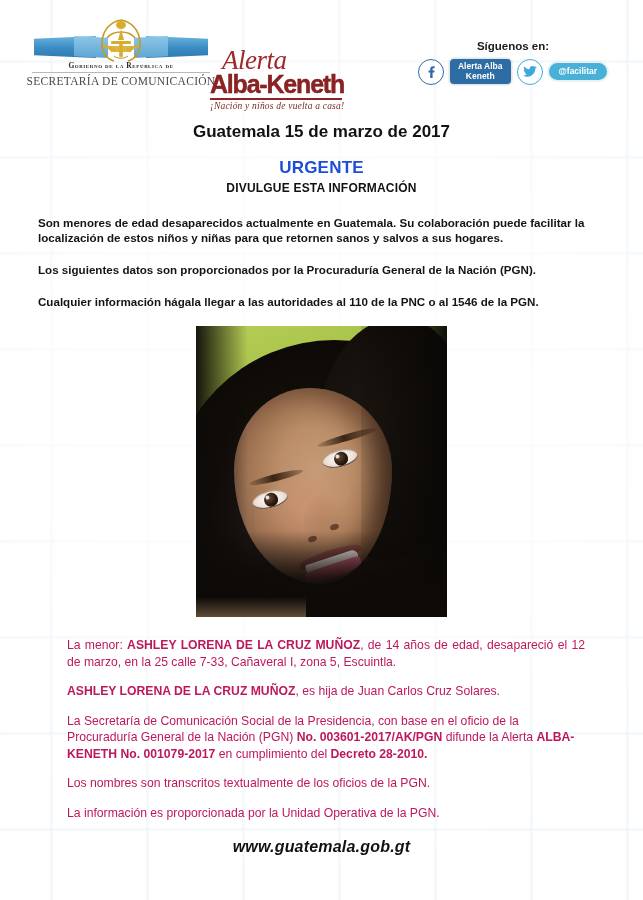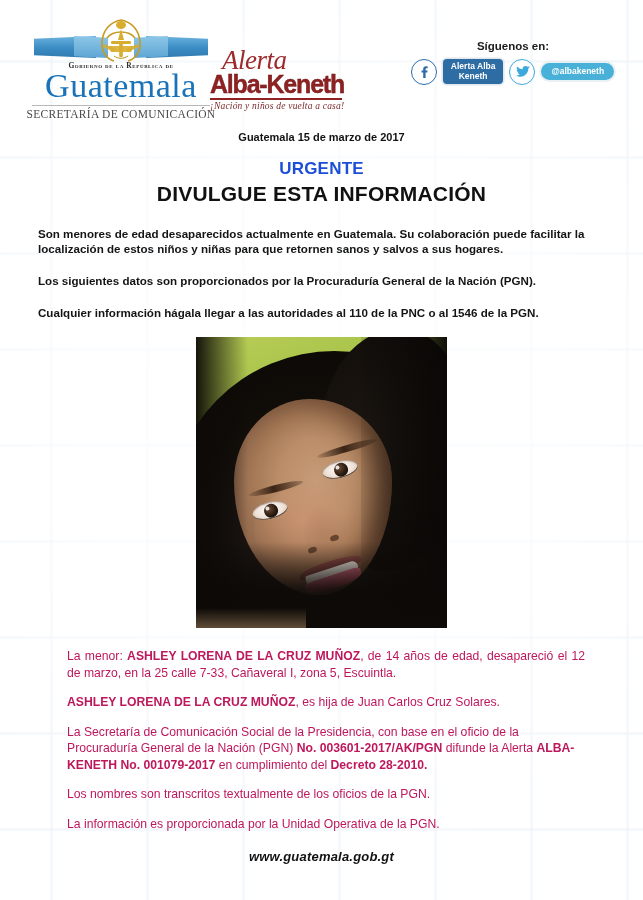--- a/index.html
+++ b/index.html
@@ -214,37 +214,37 @@
     white-space: pre-line;
     border: 1px solid rgba(255,255,255,0.85);
     box-shadow: 0 0 0 1px rgba(0,0,0,0.06);
   }
   .pill.fb { background: #2e6ca4; }
   .pill.tw { background: #49b0d8; border-radius: 11px; padding: 4px 10px; }
 
   
   #dateline {
     text-align: center;
-    font-size: 11px;
+    font-size: 17px;
     font-weight: 700;
     color: #121212;
-    margin-top: 19px;
+    margin-top: 10px;
   }
   #title-block {
     text-align: center;
     margin-top: 16px;
   }
   #title-block .t1 {
     font-size: 17px;
     font-weight: 700;
     color: #1d4ed8;
     letter-spacing: 0.2px;
   }
   #title-block .t2 {
-    font-size: 21px;
+    font-size: 12px;
     font-weight: 700;
     color: #111111;
     letter-spacing: 0.2px;
     margin-top: 3px;
   }
 
   
   #intro {
     margin: 20px 38px 0 38px;
   }
@@ -412,21 +412,21 @@
     font-size: 12.2px;
     line-height: 16.5px;
     color: #be185d;
   }
   #details p.just { text-align: justify; }
   #details b { font-weight: 700; }
 
   #website {
     text-align: center;
     margin-top: 17px;
-    font-size: 13px;
+    font-size: 16px;
     font-style: italic;
     font-weight: 700;
     color: #111111;
     letter-spacing: 0.2px;
   }
 </style>
 </head>
 <body>
 
 <div id="poster">
@@ -459,21 +459,20 @@
               <rect x="25.2" y="27" width="3.6" height="14" rx="1"></rect>
               <path d="M10 28 L22 33 L20 36 L9 31 Z" opacity="0.85"></path>
               <path d="M44 28 L32 33 L34 36 L45 31 Z" opacity="0.85"></path>
             </g>
             <g stroke="#b8901c" stroke-width="1" fill="none">
               <path d="M20 40 C24 43 30 43 34 40"></path>
             </g>
           </svg>
         </div>
         <div class="gov-line">Gobierno de la República de</div>
-        <div class="gua-word">Guatemala</div>
         <div class="rule"></div>
         <div class="sec-line">SECRETARÍA DE COMUNICACIÓN</div>
       </div>
 
       <div id="alerta-logo">
         <div class="alerta-word">Alerta</div>
         <div class="ak-word">Alba-Keneth</div>
         <div class="ak-rule"></div>
         <div class="ak-tag">¡Nación y niños de vuelta a casa!</div>
       </div>
@@ -486,21 +485,21 @@
               <path d="M8.6 13V7.6h1.7l0.3-2H8.6V4.3c0-0.6 0.2-1 1-1h1.1V1.5C10.4 1.4 9.7 1.3 9 1.3 7.3 1.3 6.2 2.3 6.2 4.1v1.5H4.5v2h1.7V13z" fill="#2d6ca8"></path>
             </svg>
           </div>
           <div class="pill fb">Alerta Alba
 Keneth</div>
           <div class="circ tw">
             <svg width="15" height="14" viewBox="0 0 16 14">
               <path d="M16 1.7c-0.6 0.3-1.2 0.5-1.9 0.6 0.6-0.4 1-0.9 1.2-1.6-0.6 0.4-1.3 0.6-2 0.8C12.7 0.9 11.9 0.5 11 0.5c-1.6 0-2.9 1.3-2.9 2.9 0 0.2 0 0.4 0.1 0.6C5.8 3.9 3.7 2.8 2.3 1.1 2 1.5 1.9 2 1.9 2.6c0 1 0.5 1.9 1.3 2.4C2.7 5 2.2 4.9 1.8 4.7c0 1.4 1 2.6 2.3 2.8-0.2 0.1-0.5 0.1-0.8 0.1-0.2 0-0.4 0-0.5-0.1 0.4 1.2 1.4 2 2.7 2-1 0.8-2.2 1.2-3.5 1.2-0.2 0-0.5 0-0.7 0 1.3 0.8 2.9 1.3 4.5 1.3 5.4 0 8.4-4.5 8.4-8.4 0-0.1 0-0.3 0-0.4C15.1 2.9 15.6 2.4 16 1.7z" fill="#3ca9dd"></path>
             </svg>
           </div>
-          <div class="pill tw">@albakeneth</div>
+          <div class="pill tw">@facilitar</div>
         </div>
       </div>
     </div>
 
     <div id="dateline">Guatemala 15 de marzo de 2017</div>
 
     <div id="title-block">
       <div class="t1">URGENTE</div>
       <div class="t2">DIVULGUE ESTA INFORMACIÓN</div>
     </div>

